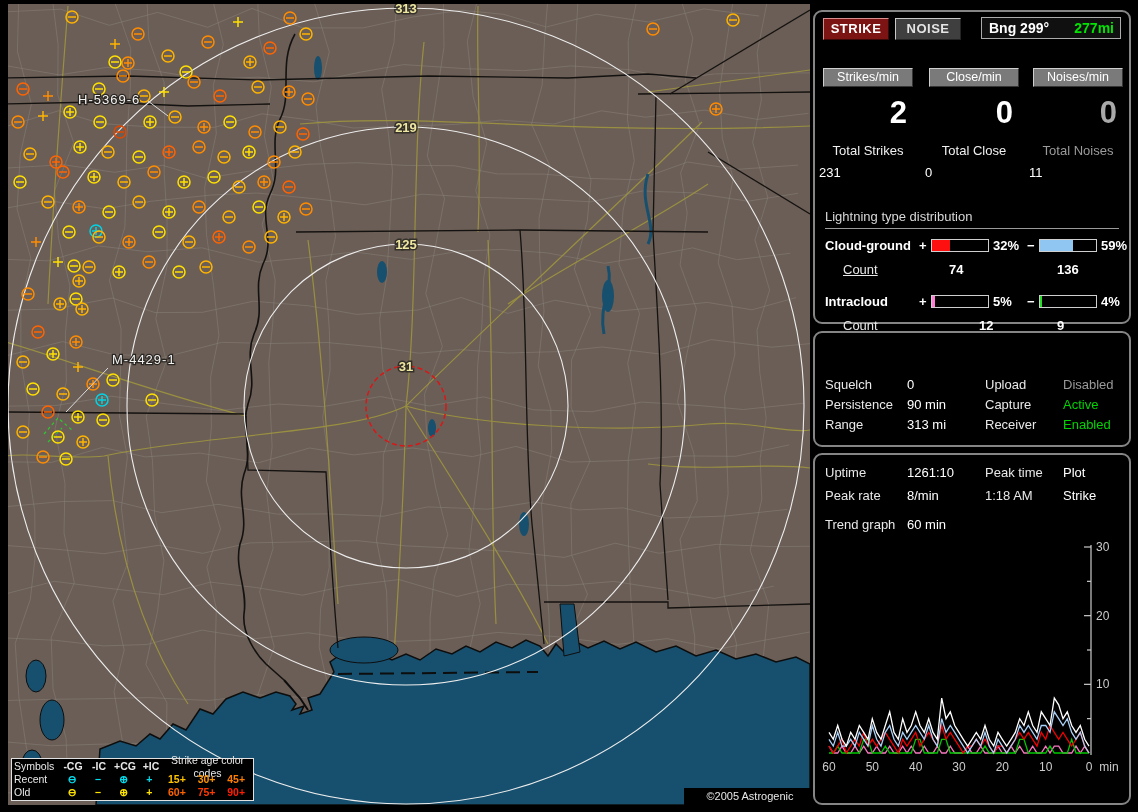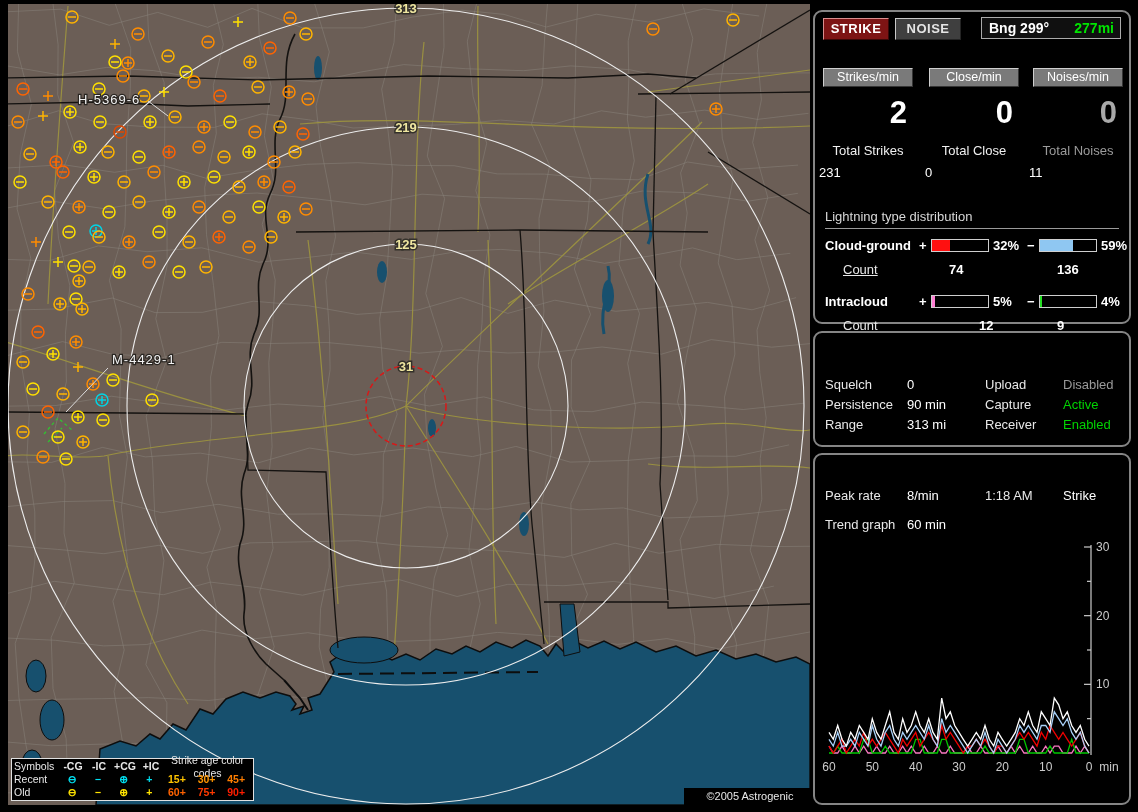--- a/index.html
+++ b/index.html
@@ -783,20 +783,26 @@
   </div>
   <div class="st-row" style="top:84px;">
     <span class="c1">Range</span>
     <span class="c2">313 mi</span>
     <span class="c3">Receiver</span>
     <span class="c4 green">Enabled</span>
   </div>
 </div>
 
 <div id="box3" class="box">
+  <div class="st-row" style="top:10px;">
+    <span class="c1">Uptime</span>
+    <span class="c2">1261:10</span>
+    <span class="c3">Peak time</span>
+    <span class="c4">Plot</span>
+  </div>
   <div class="st-row" style="top:33px;">
     <span class="c1">Peak rate</span>
     <span class="c2">8/min</span>
     <span class="c3">1:18 AM</span>
     <span class="c4">Strike</span>
   </div>
   <div class="st-row" style="top:62px;">
     <span class="c1">Trend graph</span>
     <span class="c2">60 min</span>
   </div>

